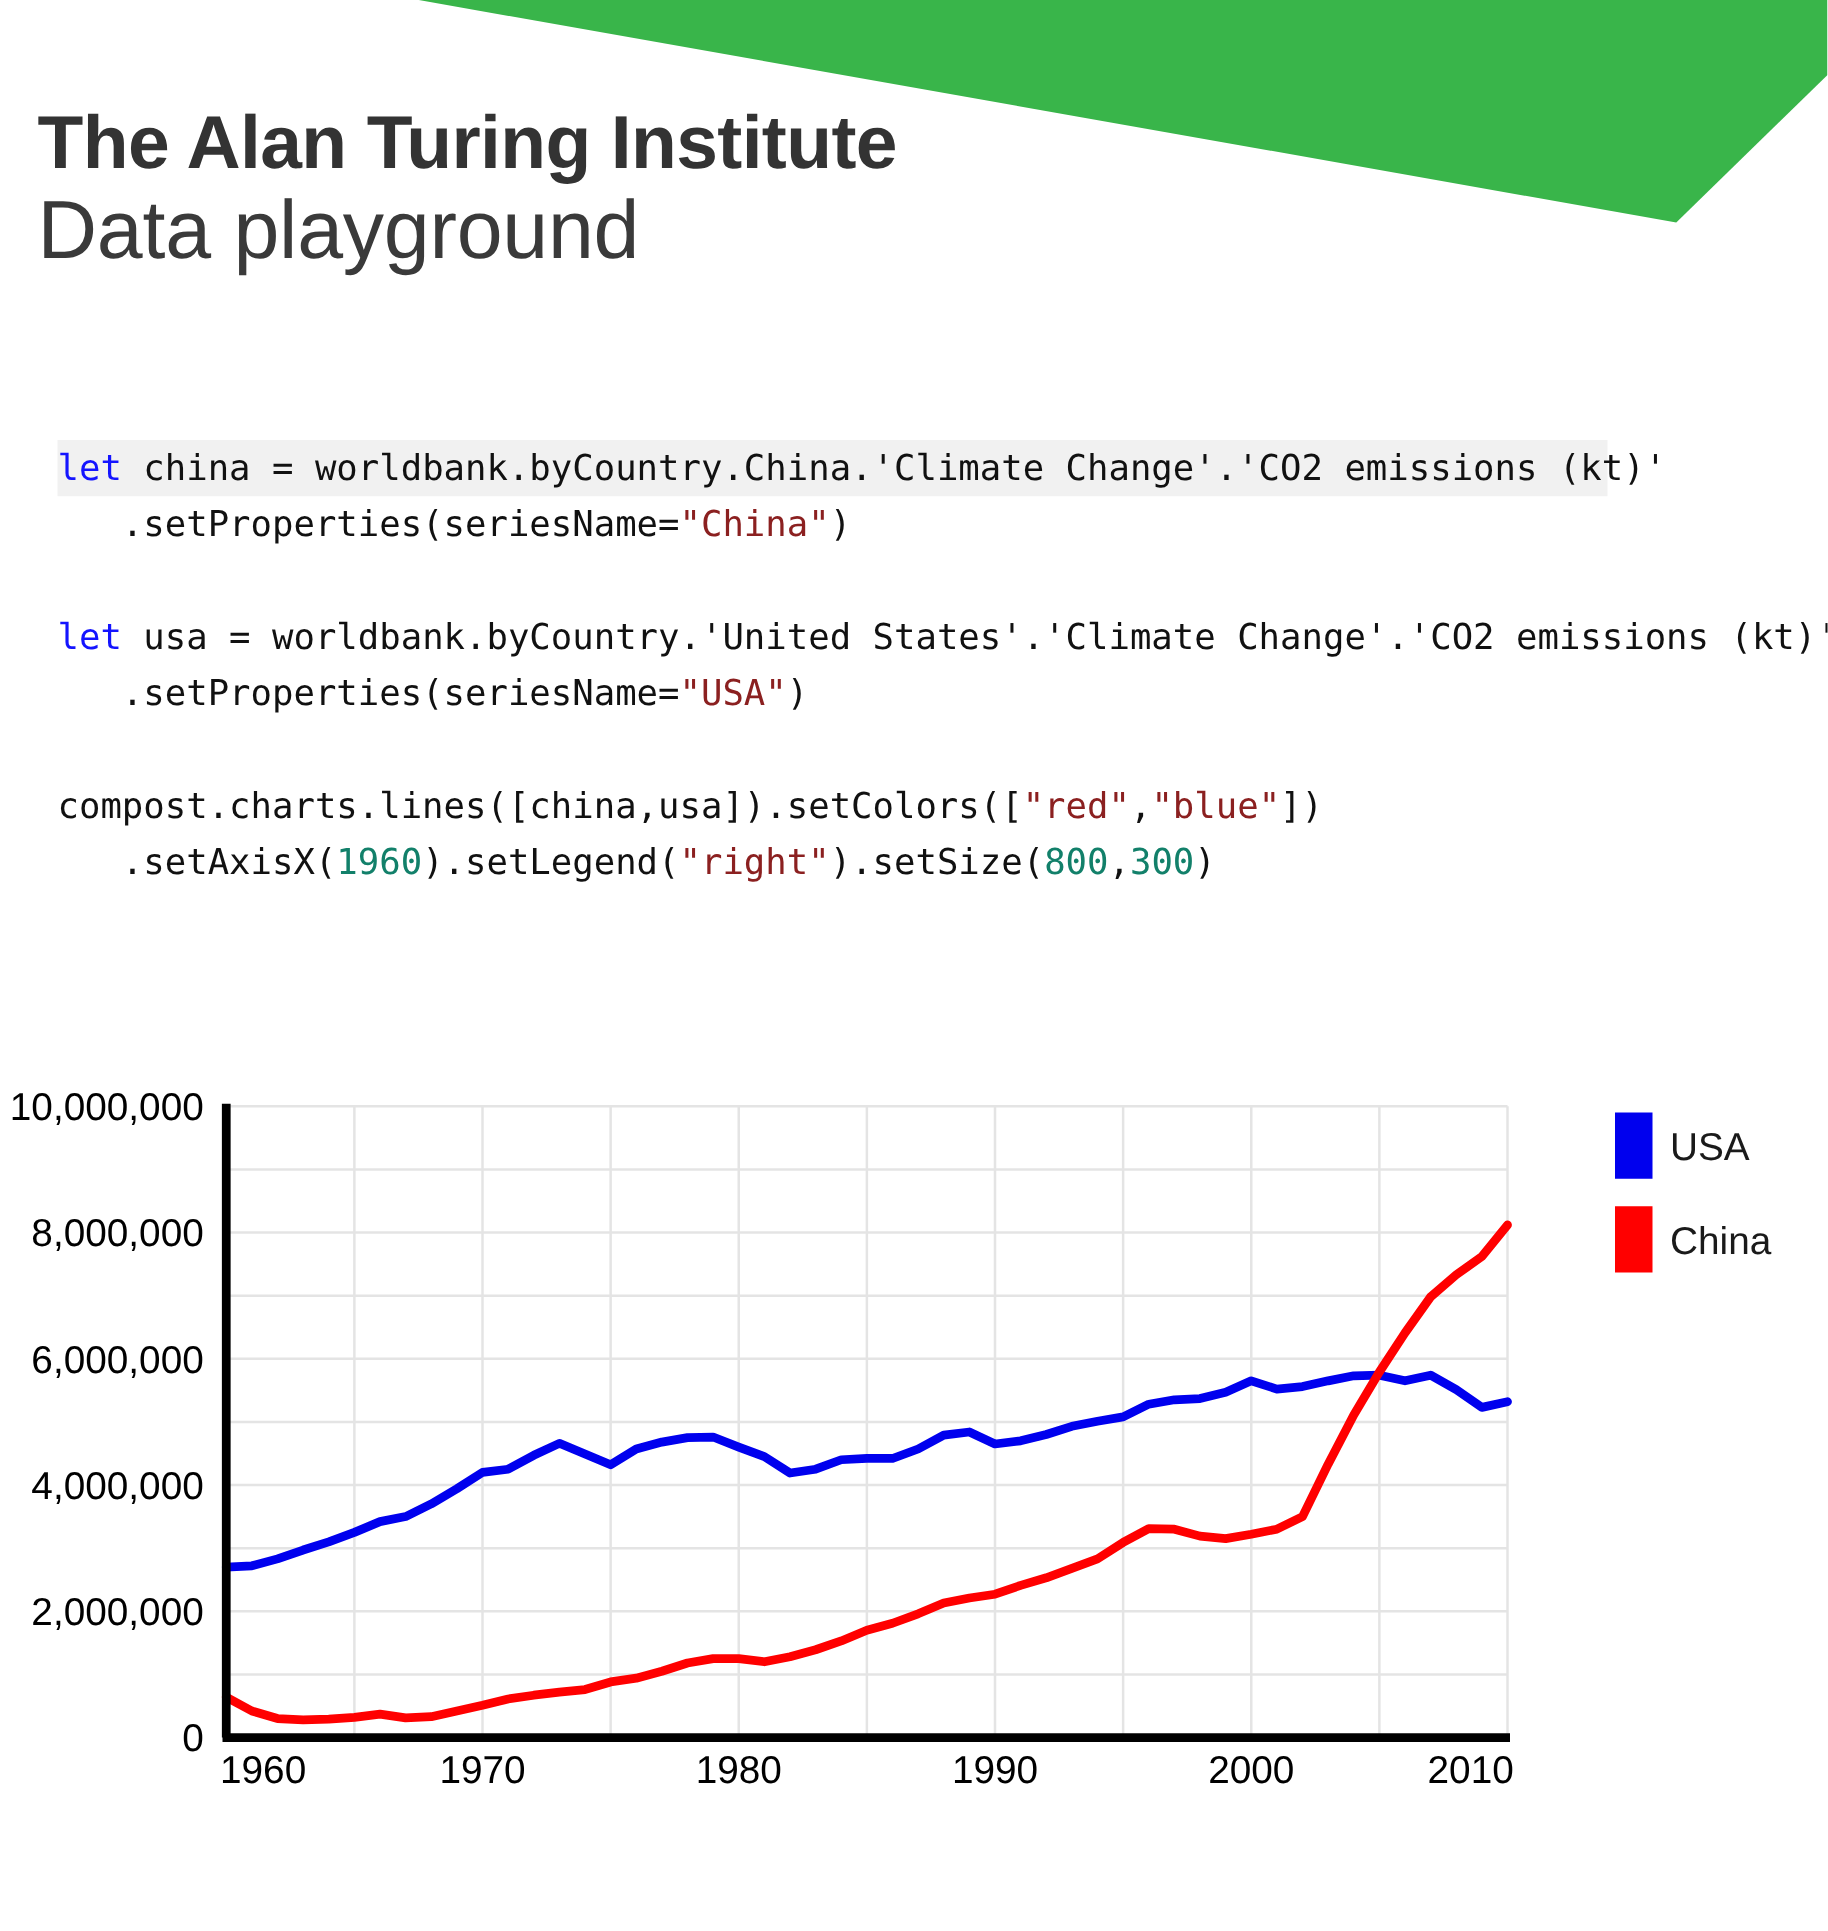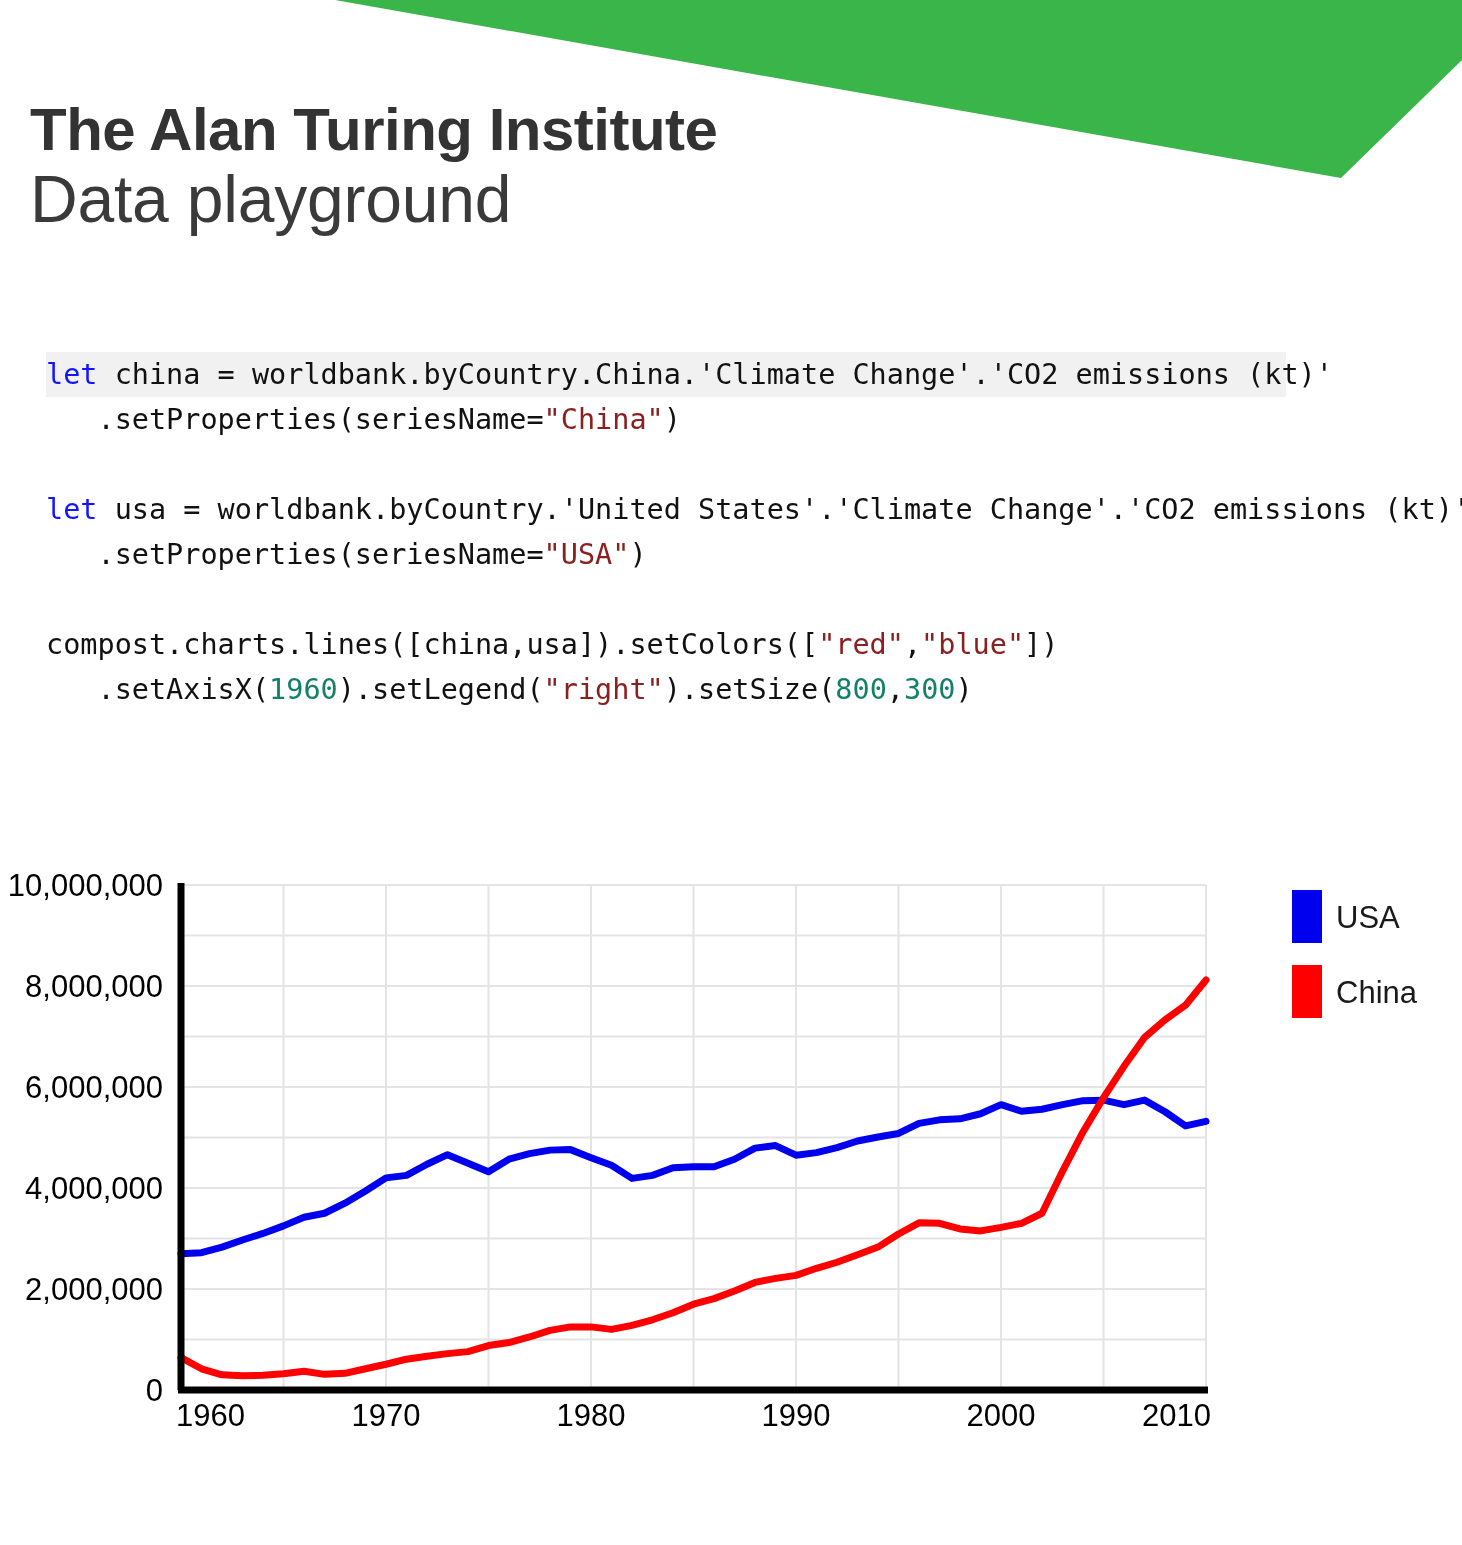--- a/index.html
+++ b/index.html
@@ -22,21 +22,21 @@
     top: 0; left: 0;
     width: 1462px;
     height: 200px;
     pointer-events: none;
   }
 
   
   #header {
     position: absolute;
     left: 30px;
-    top: 96px;
+    top: 80px;
     z-index: 5;
   }
   #org-title {
     font-family: "Liberation Sans", sans-serif;
     font-weight: bold;
     font-size: 60px;
     line-height: 68px;
     color: #333333;
     letter-spacing: -0.5px;
     white-space: nowrap;

